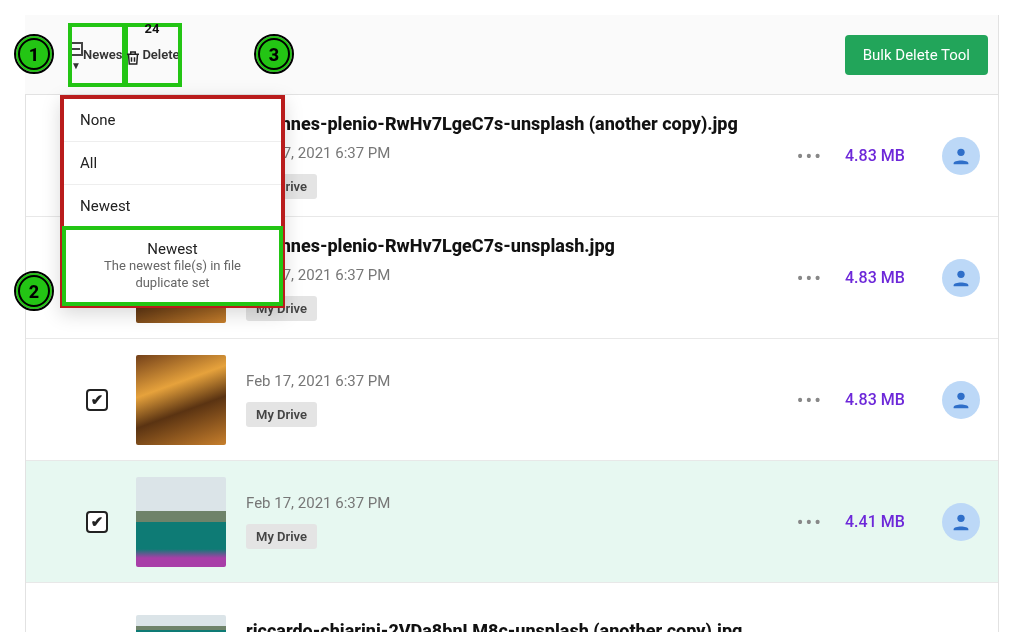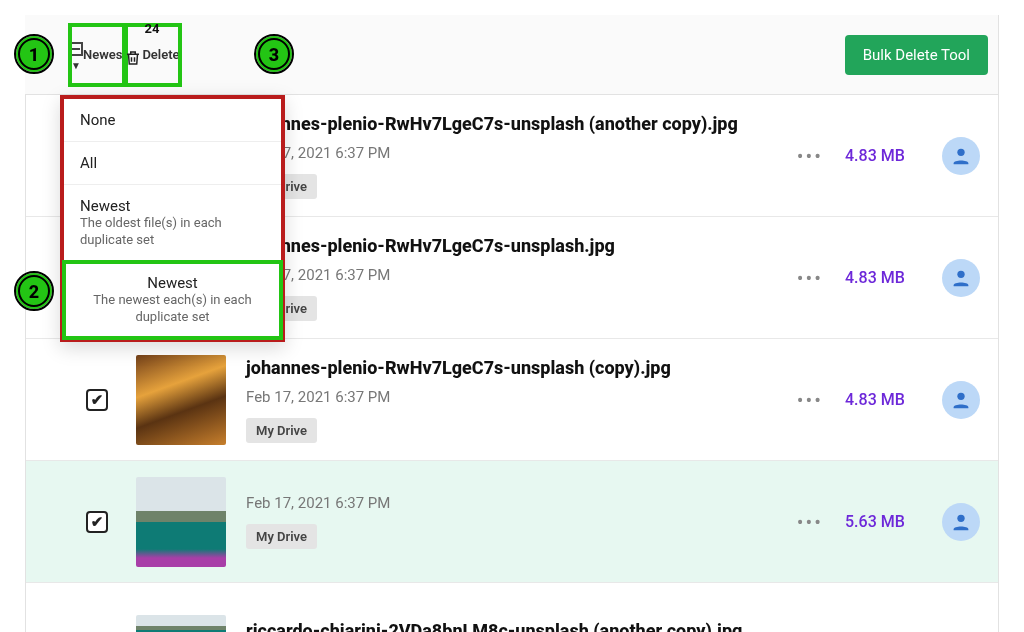--- a/index.html
+++ b/index.html
@@ -173,25 +173,24 @@
 
 <div class="dropdown">
   <div class="dd-item">
     <div class="dd-title">None</div>
   </div>
   <div class="dd-item">
     <div class="dd-title">All</div>
   </div>
   <div class="dd-item">
     <div class="dd-title">Newest</div>
-    <div class="dd-sub">The oldest file(s) in each duplicate set</div>
   </div>
   <div class="dd-item dd-hi">
     <div class="dd-title">Newest</div>
-    <div class="dd-sub">The newest each(s) in each duplicate set</div>
+    <div class="dd-sub">The newest file(s) in file duplicate set</div>
   </div>
 </div>
 
 <div class="list">
 
   <div class="row">
     <div class="thumb t1"></div>
     <div class="info">
       <div class="fname">johannes-plenio-RwHv7LgeC7s-unsplash (another copy).jpg</div>
       <div class="fdate">Feb 17, 2021 6:37 PM</div>
@@ -227,21 +226,20 @@
         </span>
     </div>
   </div>
 
   <div class="row">
     <div class="cbx">
         <span>✔</span>
       </div>
     <div class="thumb t1"></div>
     <div class="info">
-      <div class="fname">johannes-plenio-RwHv7LgeC7s-unsplash (copy).jpg</div>
       <div class="fdate">Feb 17, 2021 6:37 PM</div>
       <span class="chip">My Drive</span>
     </div>
     <div class="meta">
       <span class="dots">•••</span>
       <span class="size">4.83 MB</span>
       <span class="avatar">
           <svg viewBox="0 0 24 24">
             <circle cx="12" cy="8" r="4"></circle>
             <path d="M4 20c0-4 16-4 16 0v1H4z"></path>
@@ -254,21 +252,21 @@
     <div class="cbx">
         <span>✔</span>
       </div>
     <div class="thumb t2"></div>
     <div class="info">
       <div class="fdate">Feb 17, 2021 6:37 PM</div>
       <span class="chip">My Drive</span>
     </div>
     <div class="meta">
       <span class="dots">•••</span>
-      <span class="size">5.63 MB</span>
+      <span class="size">4.41 MB</span>
       <span class="avatar">
           <svg viewBox="0 0 24 24">
             <circle cx="12" cy="8" r="4"></circle>
             <path d="M4 20c0-4 16-4 16 0v1H4z"></path>
           </svg>
         </span>
     </div>
   </div>
 
   <div class="row row-partial">

